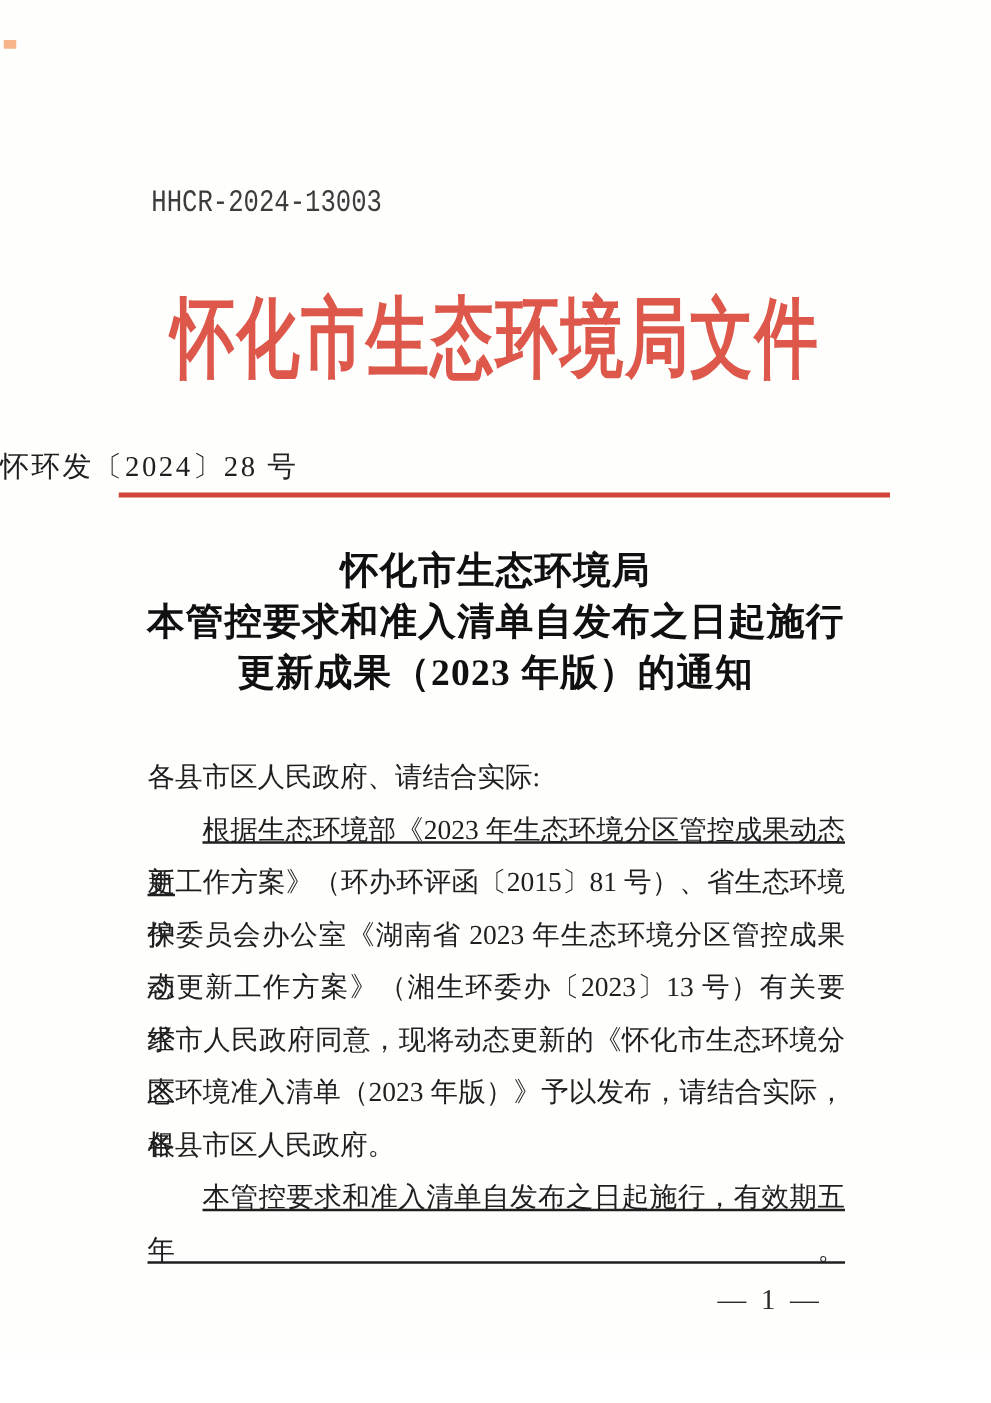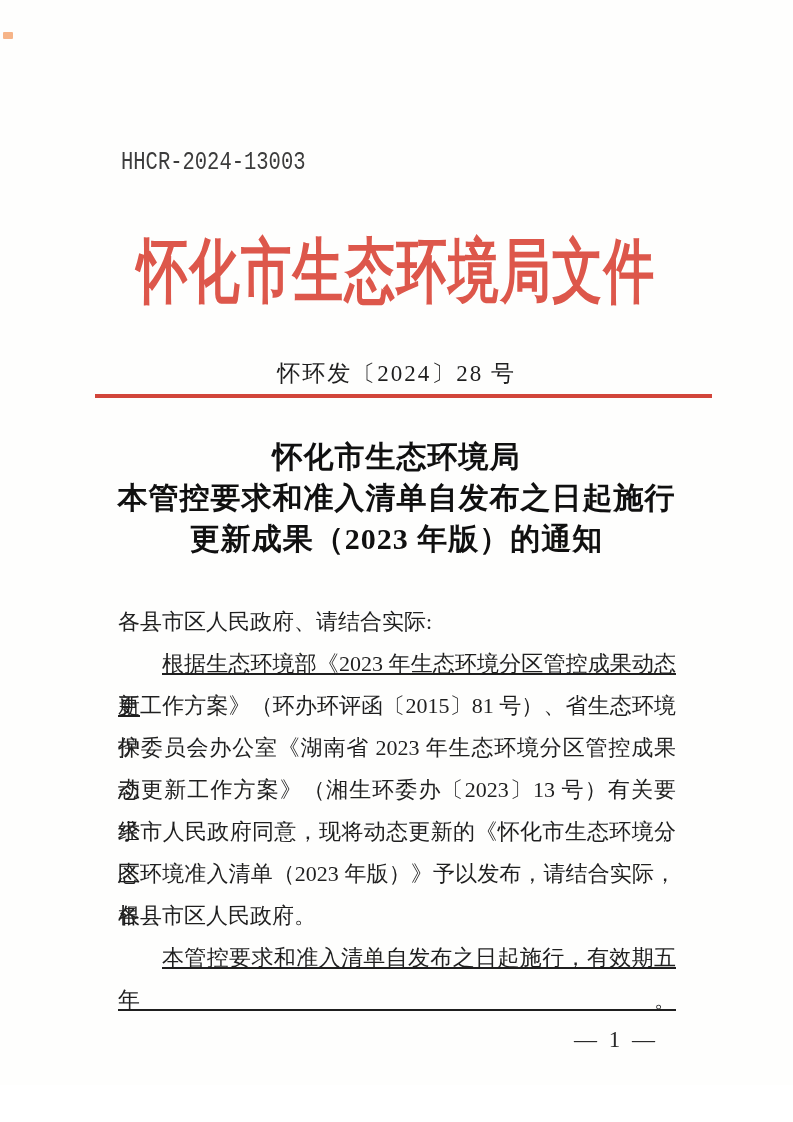--- a/index.html
+++ b/index.html
@@ -51,21 +51,21 @@
     transform: scaleX(0.72);
     transform-origin: center;
     white-space: nowrap;
   }
 
   .doc-number {
     position: absolute;
     top: 358px;
     left: 0;
     width: 100%;
-    text-align: center;
+    text-align: left;
     font-size: 23px;
     letter-spacing: 2px;
     color: #1f1f1f;
   }
 
   .red-rule {
     position: absolute;
     top: 394px;
     left: 95px;
     width: 617px;

